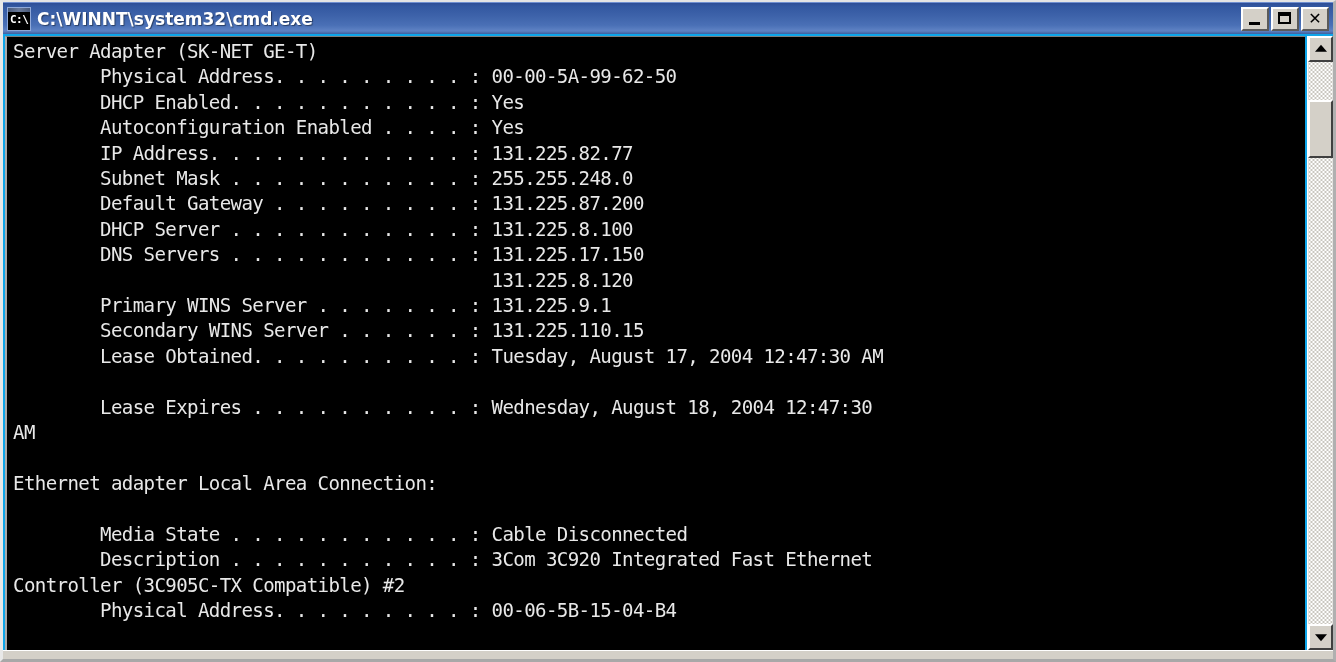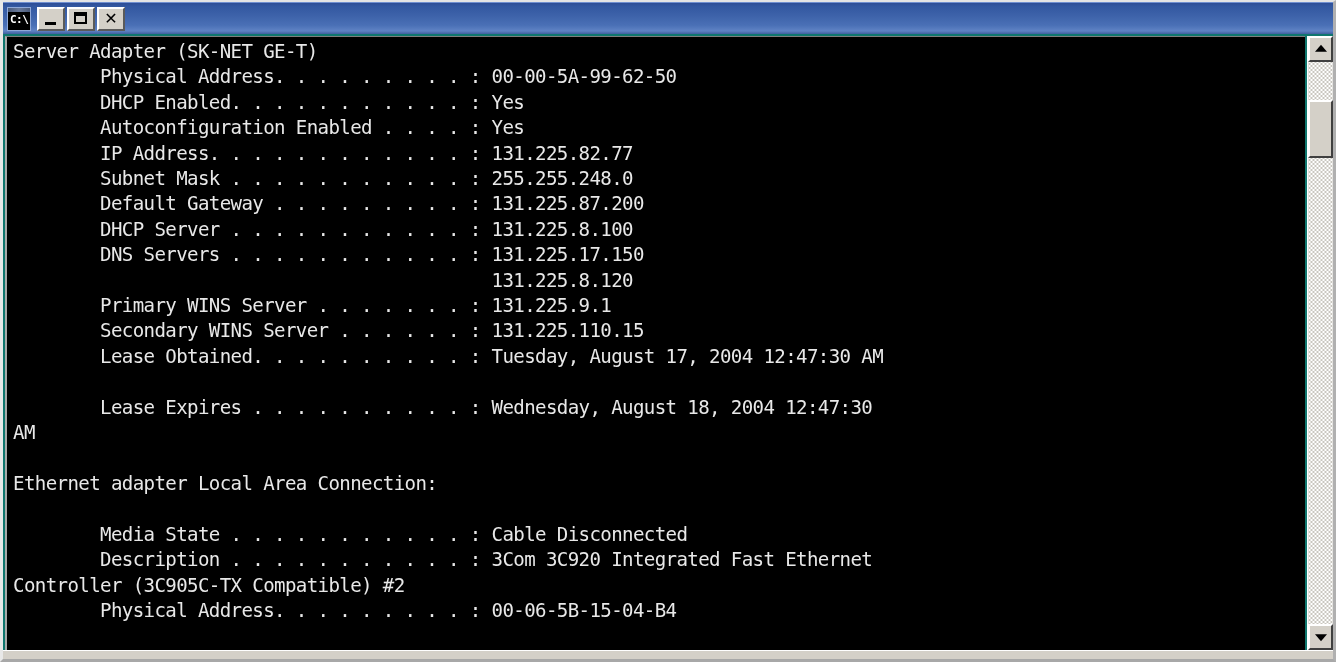--- a/index.html
+++ b/index.html
@@ -139,21 +139,21 @@
     font-size: 16px;
     font-weight: bold;
     line-height: 20px;
     text-align: center;
   }
 
   
   .client {
     flex: 1 1 auto;
     display: flex;
-    background: #0f766e;
+    background: #0ea5e9;
     padding: 2px 0 0 2px;
     box-sizing: border-box;
     min-height: 0;
   }
 
   .console-wrap {
     flex: 1 1 auto;
     position: relative;
     min-width: 0;
     border-left: 2px solid #a9a9a9;
@@ -251,20 +251,21 @@
 </head>
 <body>
 
 <div class="window">
 
   <div class="titlebar">
     <div class="title-icon">
       <div class="icon-bar"></div>
       <div class="icon-text">C:\</div>
     </div>
+    <div class="title-text">C:\WINNT\system32\cmd.exe</div>
     <div class="win-buttons">
       <div class="win-btn">
         <span class="glyph-min"></span>
       </div>
       <div class="win-btn">
         <span class="glyph-max"></span>
       </div>
       <div class="win-btn">
         <span class="glyph-close">✕</span>
       </div>

